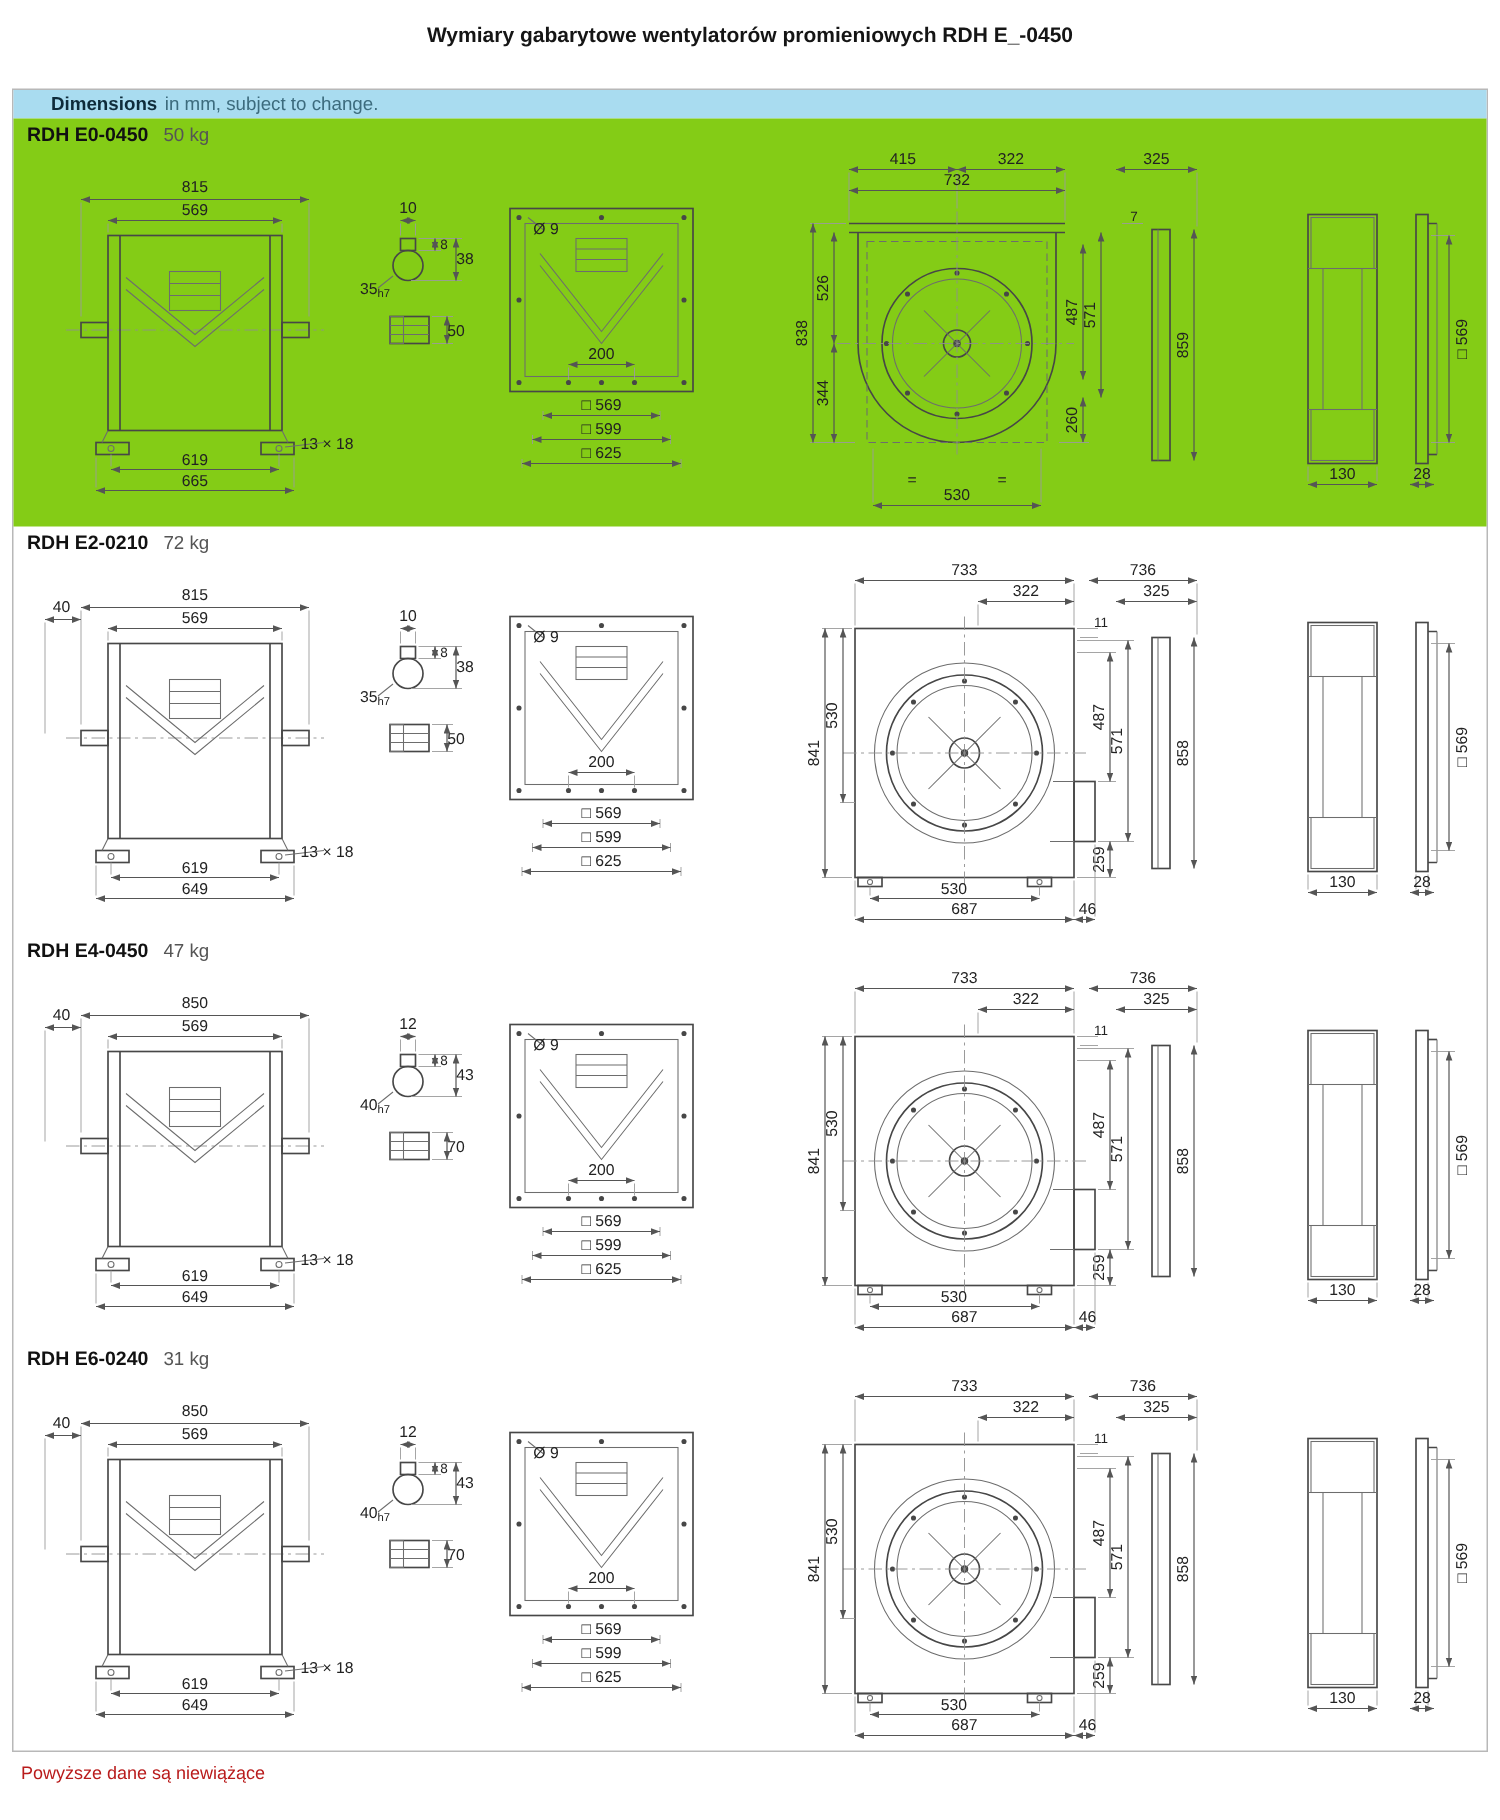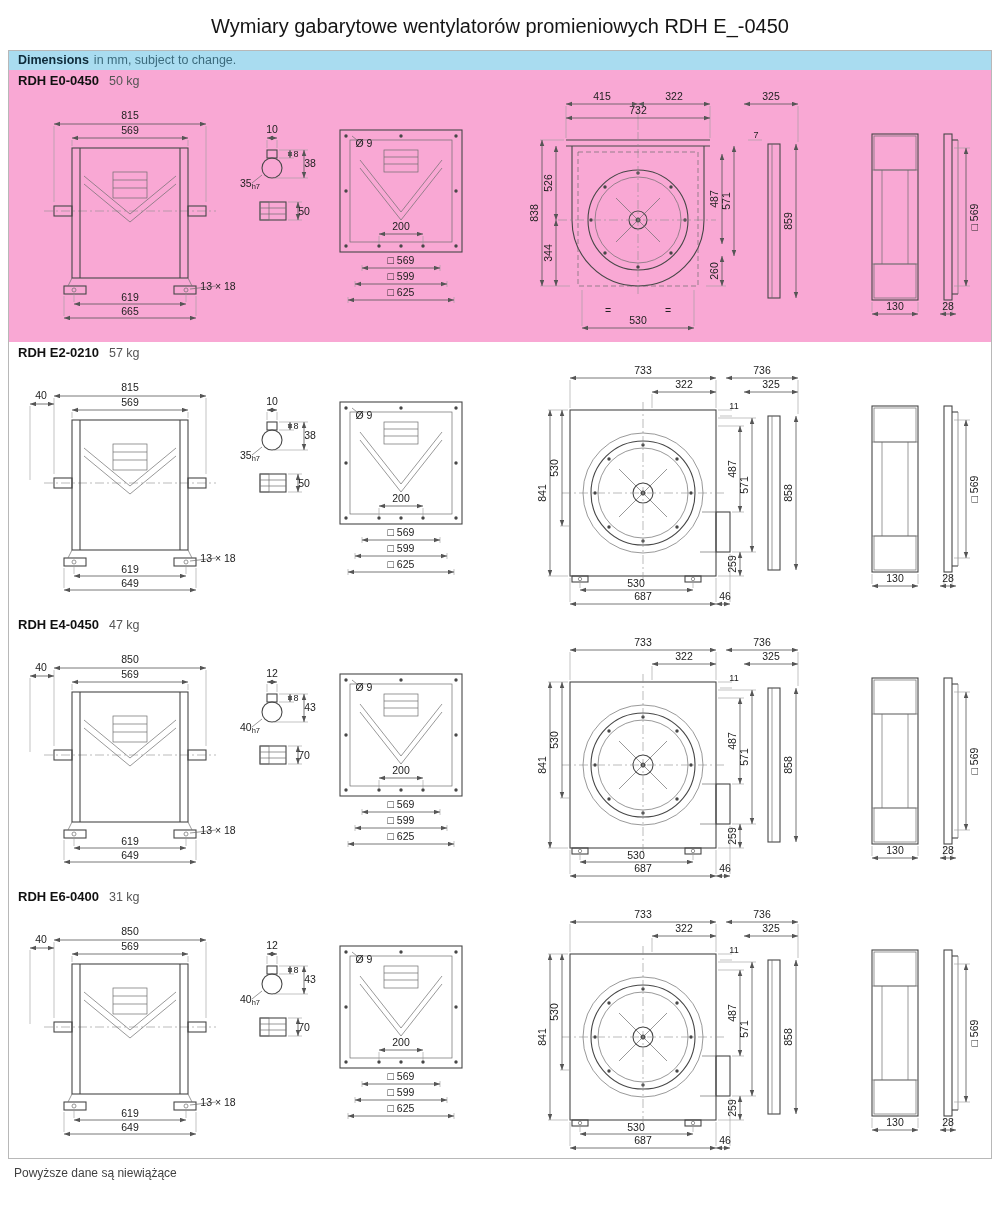--- a/index.html
+++ b/index.html
@@ -1,42 +1,42 @@
 <!DOCTYPE html>
 <html><head>
 <meta charset="utf-8">
 <style>
   * { margin:0; padding:0; box-sizing:border-box; }
   html,body { background:#fff; }
   body {
     width:1000px; height:1213px; overflow:hidden; position:relative;
     font-family:"Liberation Sans", sans-serif; color:#111;
   }
-  .page-title { text-align:center; font-size:20px; font-weight:400; color:#151515; padding:15px 0 12px; }
+  .page-title { text-align:center; font-size:14px; font-weight:700; color:#151515; padding:15px 0 28px; }
   .sheet { margin:0 8px; border:1px solid #b8b8b8; background:#fff; }
-  .dims-bar { background:#a9dcf0; padding:2px 9px 3px; font-size:12.5px; color:#3c6b7d; }
+  .dims-bar { background:#a9dcf0; padding:2px 25px 3px; font-size:12.5px; color:#3c6b7d; }
   .dims-bar b { color:#0e2b3a; font-weight:bold; margin-right:5px; }
   .model-section { padding:0; }
-  .model-section.shaded { background:#f9a8d4; }
+  .model-section.shaded { background:#84cc16; }
   .model-label { padding:3px 9px 0; font-size:13px; height:20px; }
   .model-name { font-weight:bold; color:#111; }
   .model-weight { color:#555; margin-left:10px; font-size:12.5px; }
   .drawing { display:block; margin:0 auto; width:980px; height:252px; }
   svg text { font-family:"Liberation Sans", sans-serif; }
   .ln   { fill:none; stroke:#474747; stroke-width:1.1; }
   .thin { fill:none; stroke:#6d6d6d; stroke-width:0.7; }
   .dash { stroke-dasharray:5 3; }
   .cl   { fill:none; stroke:#8f8f8f; stroke-width:0.6; stroke-dasharray:9 3 2 3; }
   .dim  { stroke:#555; stroke-width:0.8; fill:none; }
   .ext  { stroke:#9b9b9b; stroke-width:0.6; fill:none; }
   .dtxt { font-size:10.5px; fill:#222; text-anchor:middle; }
   .small{ font-size:9px; }
   .sub  { font-size:7.5px; }
   .dot  { fill:#474747; stroke:none; }
-  .footer-note { margin:7px 14px; font-size:12px; color:#404040; }
+  .footer-note { margin:7px 14px; font-size:12px; color:#b91c1c; }
 </style>
 </head>
 <body>
 
 <svg width="0" height="0" style="position:absolute" aria-hidden="true">
   <defs>
     <pattern id="hatch" width="5" height="5" patternUnits="userSpaceOnUse" patternTransform="rotate(45)">
       <line x1="0" y1="0" x2="0" y2="5" stroke="#8a8a8a" stroke-width="1"></line>
     </pattern>
     <marker id="ar" markerWidth="7" markerHeight="6" refX="6" refY="2.25" orient="auto-start-reverse" markerUnits="userSpaceOnUse">
@@ -277,21 +277,21 @@
       <line class="ext" x1="942" y1="212" x2="942" y2="222"></line>
       <line class="dim" x1="930" y1="224" x2="946" y2="224" marker-start="url(#ar)" marker-end="url(#ae)"></line>
       <text class="dtxt" x="938" y="220">28</text>
     </g>
 
   </svg>
 </section>
 
 <section class="model-section">
   <div class="model-label">
-    <span class="model-name">RDH E2-0210</span><span class="model-weight">57 kg</span>
+    <span class="model-name">RDH E2-0210</span><span class="model-weight">72 kg</span>
   </div>
   <svg class="drawing" viewBox="0 0 980 252">
 
     <g>
       <line class="cl" x1="34" y1="121" x2="206" y2="121"></line>
       <rect class="ln" x="62" y="58" width="116" height="130"></rect>
       <line class="ln" x1="70" y1="58" x2="70" y2="188"></line>
       <line class="ln" x1="170" y1="58" x2="170" y2="188"></line>
       <rect class="ln" x="44" y="116" width="18" height="10"></rect>
       <rect class="ln" x="178" y="116" width="18" height="10"></rect>
@@ -765,21 +765,21 @@
       <line class="ext" x1="942" y1="212" x2="942" y2="222"></line>
       <line class="dim" x1="930" y1="224" x2="946" y2="224" marker-start="url(#ar)" marker-end="url(#ae)"></line>
       <text class="dtxt" x="938" y="220">28</text>
     </g>
 
   </svg>
 </section>
 
 <section class="model-section">
   <div class="model-label">
-    <span class="model-name">RDH E6-0400</span><span class="model-weight">31 kg</span>
+    <span class="model-name">RDH E6-0240</span><span class="model-weight">31 kg</span>
   </div>
   <svg class="drawing" viewBox="0 0 980 252">
 
     <g>
       <line class="cl" x1="34" y1="121" x2="206" y2="121"></line>
       <rect class="ln" x="62" y="58" width="116" height="130"></rect>
       <line class="ln" x1="70" y1="58" x2="70" y2="188"></line>
       <line class="ln" x1="170" y1="58" x2="170" y2="188"></line>
       <rect class="ln" x="44" y="116" width="18" height="10"></rect>
       <rect class="ln" x="178" y="116" width="18" height="10"></rect>

